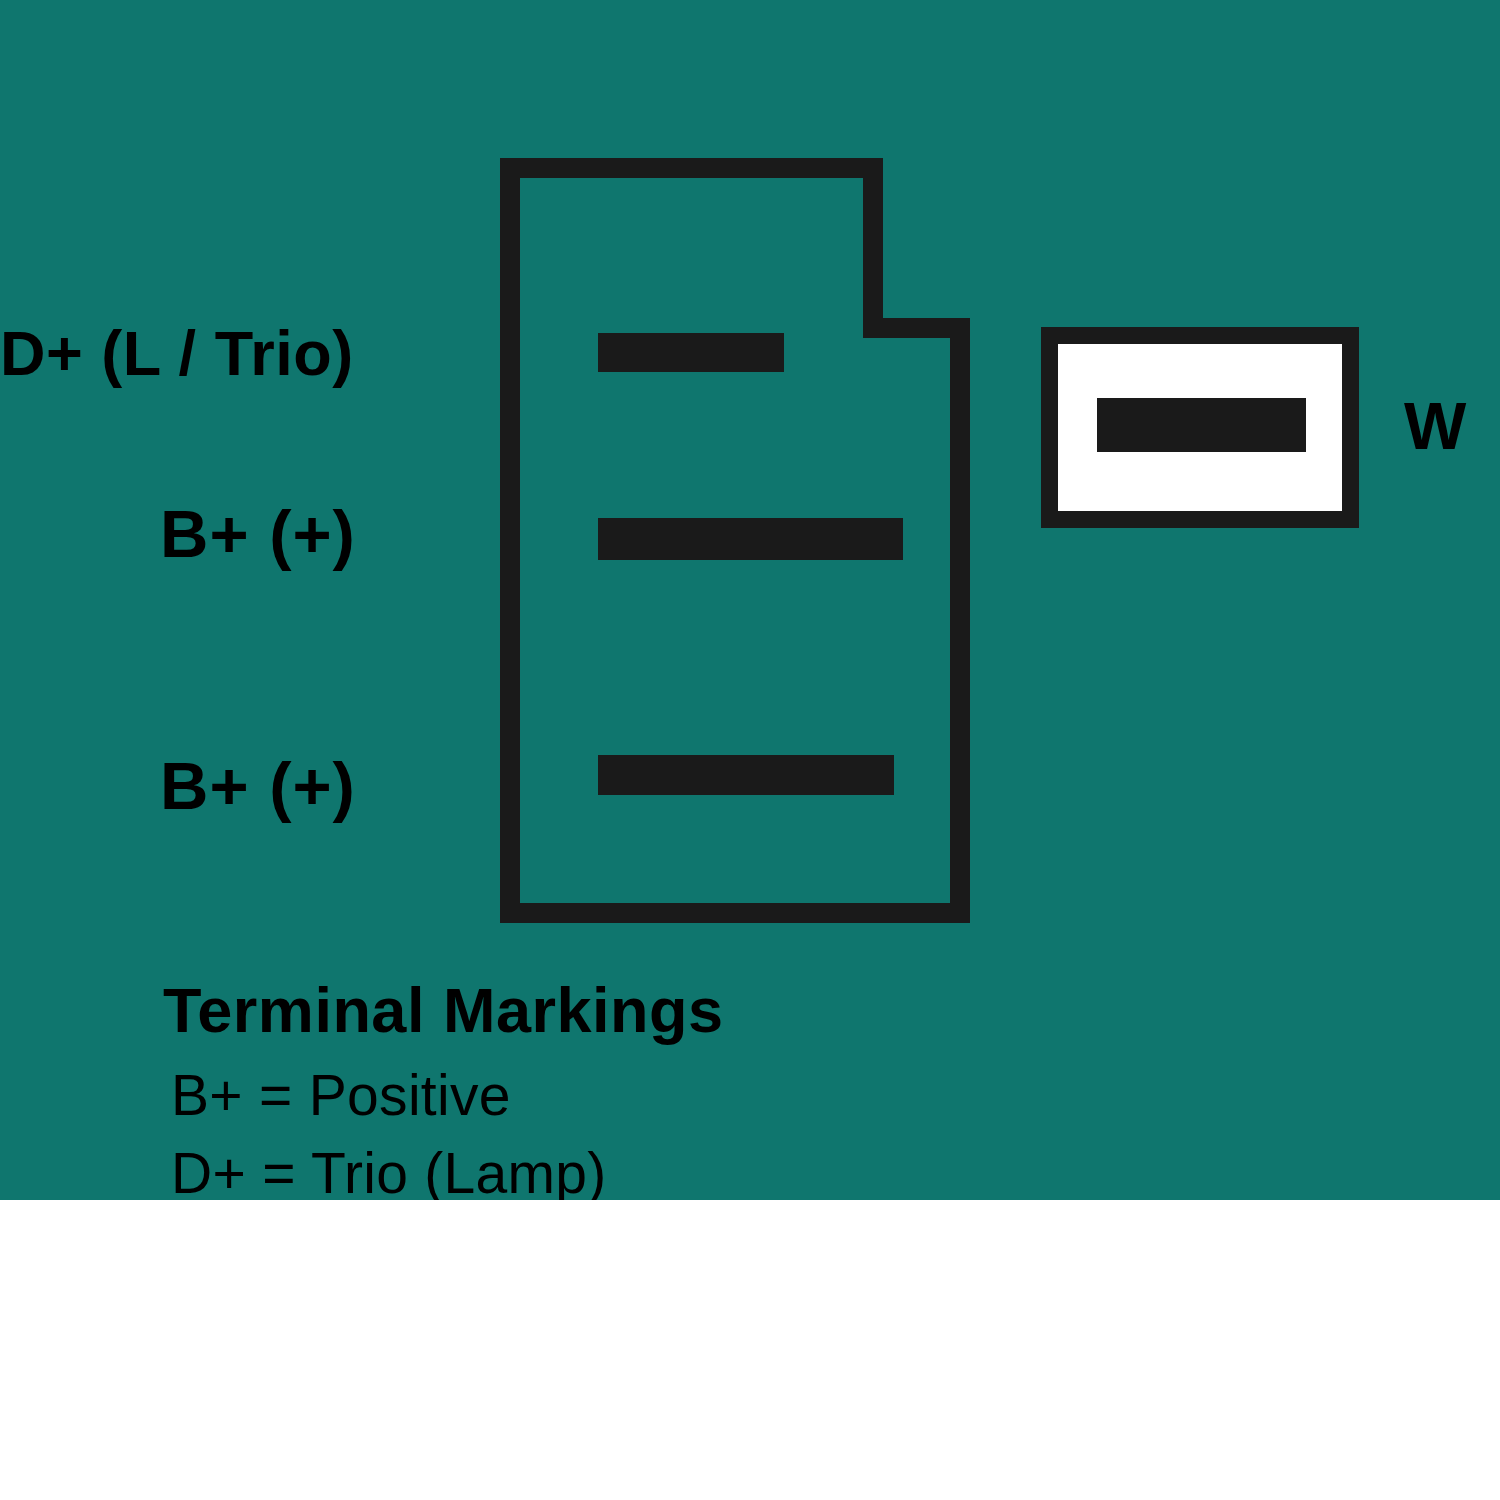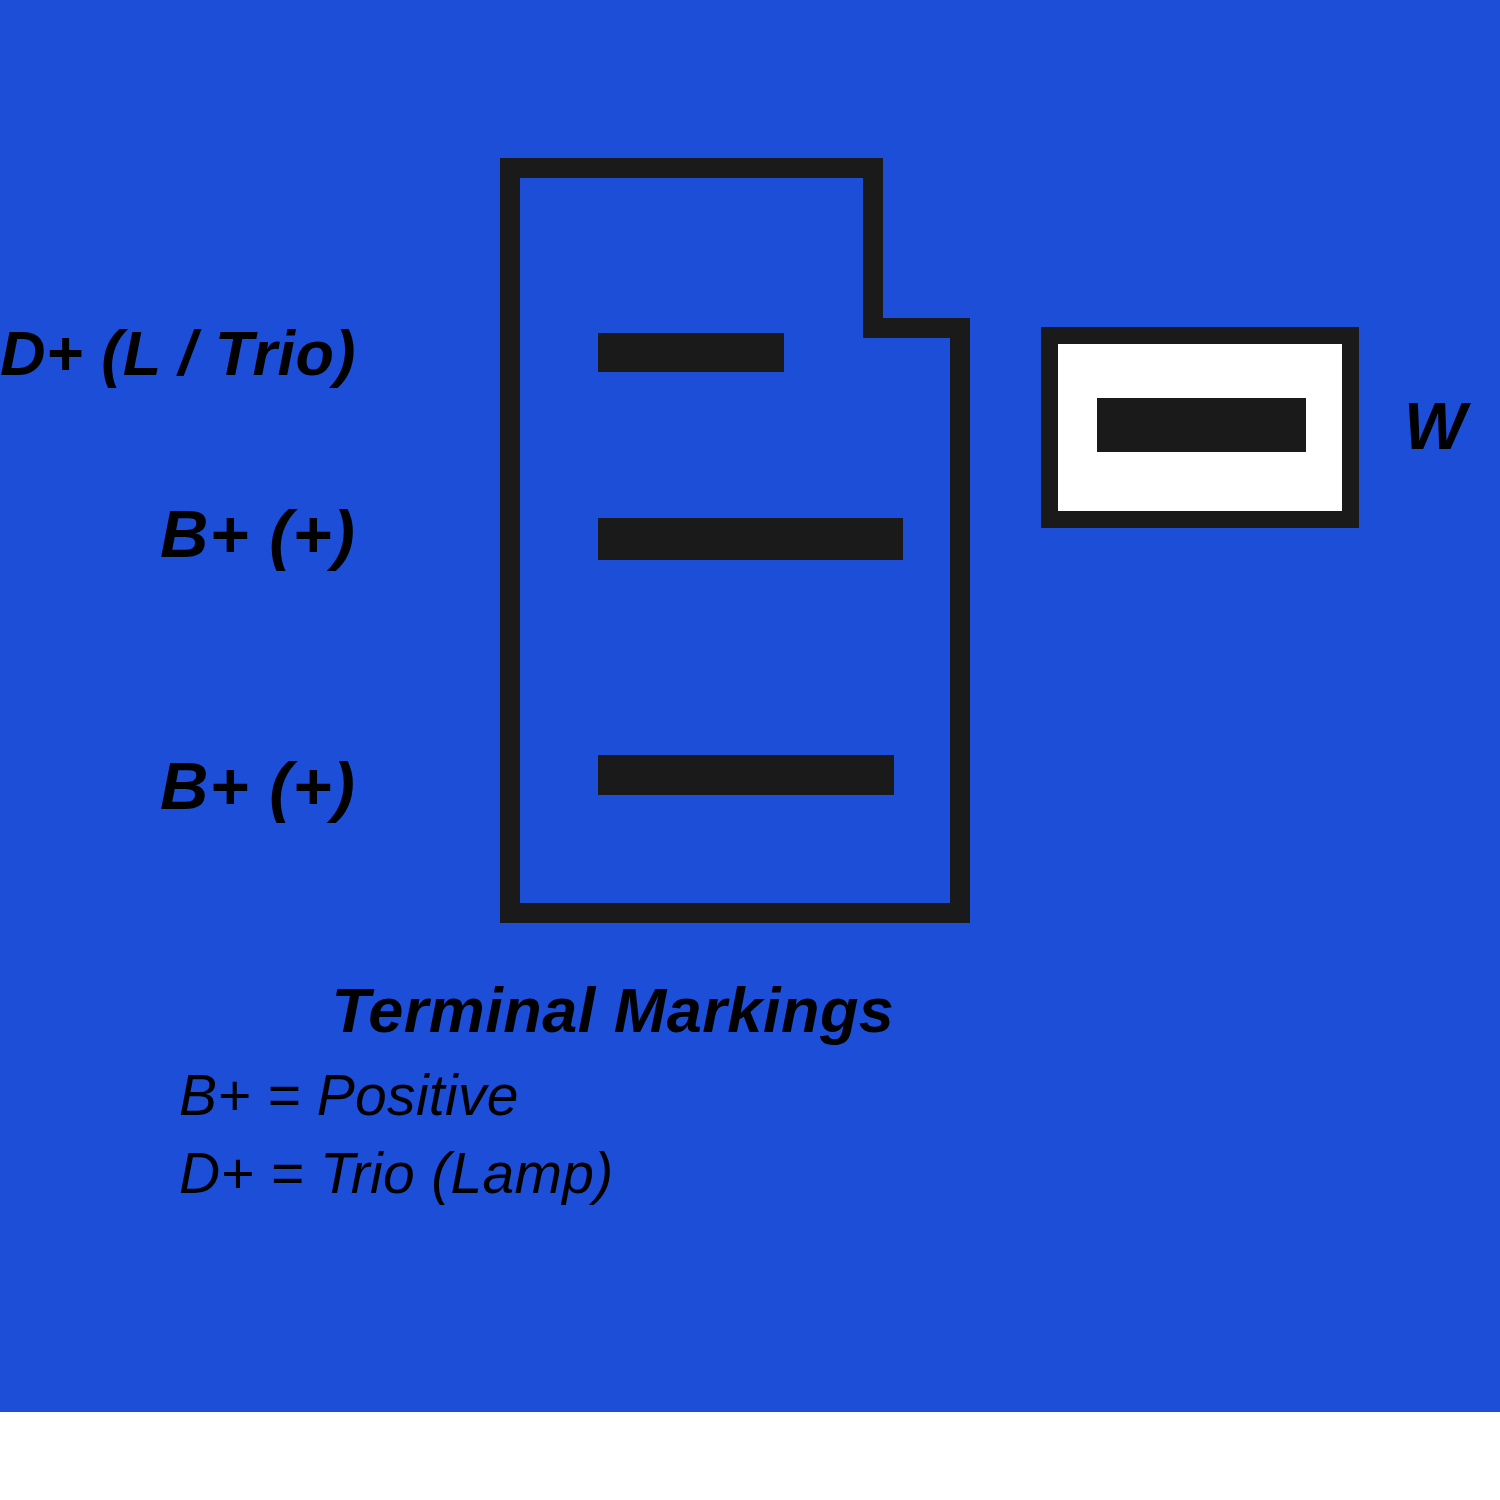--- a/index.html
+++ b/index.html
@@ -3,26 +3,25 @@
 <meta charset="utf-8">
 <style>
   html, body {
     margin: 0;
     padding: 0;
     background: #ffffff;
   }
   #page {
     position: relative;
     width: 1500px;
-    height: 1412px;
-    background: #1d4ed8;
+    height: 1200px;
+    background: #0f766e;
     overflow: hidden;
     font-family: "Liberation Sans", sans-serif;
     color: #000000;
-    font-style: italic;
   }
 
   
   .term-label {
     position: absolute;
     font-family: "Liberation Sans", sans-serif;
     font-weight: bold;
     color: #000000;
     white-space: nowrap;
     line-height: 1;
@@ -118,28 +117,27 @@
     left: 163px;
     top: 975px;
     width: 900px;
   }
   #legend-title {
     font-size: 63px;
     font-weight: bold;
     line-height: 1.12;
     letter-spacing: 0.5px;
     margin: 0 0 10px 0;
-    text-align: center;
   }
   .legend-line {
     font-size: 57px;
     font-weight: normal;
     line-height: 1.38;
     letter-spacing: 0.3px;
-    margin-left: 16px;
+    margin-left: 8px;
   }
 </style>
 </head>
 <body>
 
 <div id="page">
 
   <div class="term-label" id="label-dplus">D+ (L / Trio)</div>
 
   <div class="term-label" id="label-bplus-1">B+ (+)</div>

